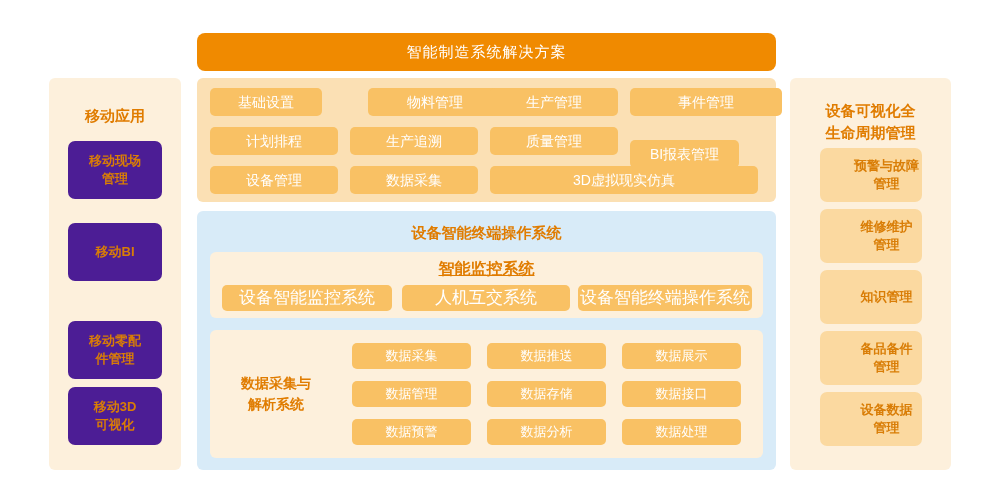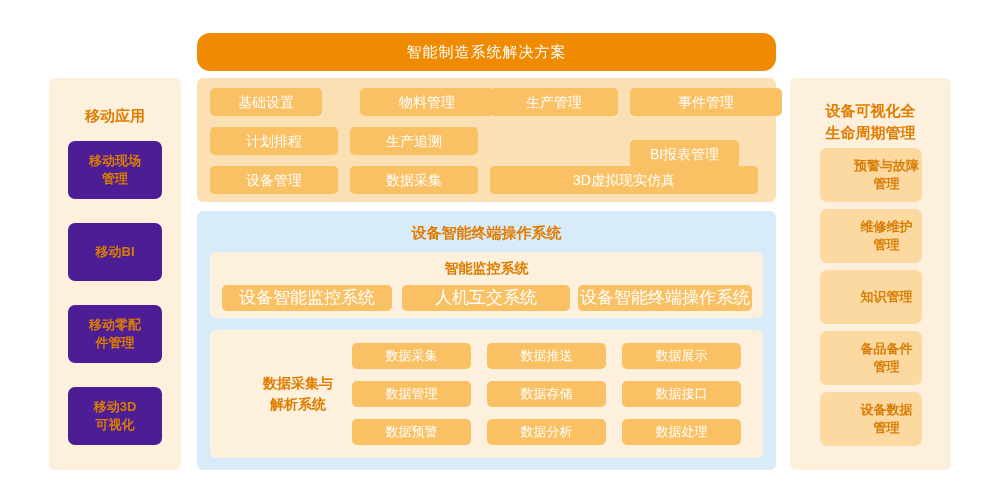--- a/index.html
+++ b/index.html
@@ -33,21 +33,21 @@
   
   #banner {
     position: absolute;
     left: 197px;
     top: 33px;
     width: 579px;
     height: 38px;
     background: #f08a00;
     color: #ffffff;
     font-size: 15px;
-    border-radius: 13px;
+    border-radius: 8px;
     letter-spacing: 1px;
     text-align: center;
   }
 
   
   #left-panel {
     position: absolute;
     left: 49px;
     top: 78px;
     width: 132px;
@@ -172,40 +172,41 @@
   #monitor-title {
     position: absolute;
     left: 210px;
     top: 258px;
     width: 553px;
     height: 22px;
     display: flex;
     align-items: center;
     justify-content: center;
     color: #e07c00;
-    font-size: 14px;
-    font-weight: bold;
+    font-size: 16px;
+    font-weight: bold;
+    text-decoration: underline;
   }
   .monitor-pill {
     position: absolute;
     height: 26px;
     background: #f9c164;
     color: #ffffff;
     font-size: 17px;
     border-radius: 5px;
   }
   #data-panel {
     left: 210px;
     top: 330px;
     width: 553px;
     height: 128px;
   }
   #data-title {
     position: absolute;
-    left: 238px;
+    left: 216px;
     top: 370px;
     width: 120px;
     height: 48px;
     display: flex;
     align-items: center;
     justify-content: center;
     text-align: center;
     color: #e07c00;
     font-size: 14px;
     font-weight: bold;
@@ -227,45 +228,46 @@
 
 <div id="canvas">
 
   <div id="banner" class="pill">智能制造系统解决方案</div>
 
   <div id="left-panel"></div>
   <div id="left-title" class="pill">移动应用</div>
   <div class="pill left-item" style="top:141px">移动现场
 管理</div>
   <div class="pill left-item" style="top:223px">移动BI</div>
-  <div class="pill left-item" style="top:305px">移动零配
+  <div class="pill left-item" style="top:321px">移动零配
 件管理</div>
   <div class="pill left-item" style="top:387px">移动3D
 可视化</div>
 
   <div id="right-panel"></div>
   <div id="right-title">设备可视化全
 生命周期管理</div>
   <div class="pill right-item" style="top:148px">预警与故障
 管理</div>
   <div class="pill right-item" style="top:209px">维修维护
 管理</div>
   <div class="pill right-item" style="top:270px">知识管理</div>
   <div class="pill right-item" style="top:331px">备品备件
 管理</div>
   <div class="pill right-item" style="top:392px">设备数据
 管理</div>
 
   <div id="center-top"></div>
   <div class="pill ct-pill" style="left:210px;top:88px;width:112px">基础设置</div>
-  <div class="pill ct-pill" style="left:360px;top:88px;width:134px">物料管理</div>
+  <div class="pill ct-pill" style="left:368px;top:88px;width:134px">物料管理</div>
   <div class="pill ct-pill" style="left:490px;top:88px;width:128px">生产管理</div>
   <div class="pill ct-pill" style="left:630px;top:88px;width:152px">事件管理</div>
   <div class="pill ct-pill" style="left:210px;top:127px;width:128px">计划排程</div>
   <div class="pill ct-pill" style="left:350px;top:127px;width:128px">生产追溯</div>
+  <div class="pill ct-pill" style="left:490px;top:127px;width:128px">质量管理</div>
   <div class="pill ct-pill" style="left:630px;top:140px;width:109px">BI报表管理</div>
   <div class="pill ct-pill" style="left:210px;top:166px;width:128px">设备管理</div>
   <div class="pill ct-pill" style="left:350px;top:166px;width:128px">数据采集</div>
   <div class="pill ct-pill" style="left:490px;top:166px;width:268px">3D虚拟现实仿真</div>
 
   <div id="center-blue"></div>
   <div id="blue-title">设备智能终端操作系统</div>
 
   <div class="inner-panel" id="monitor-panel"></div>
   <div id="monitor-title">智能监控系统</div>

